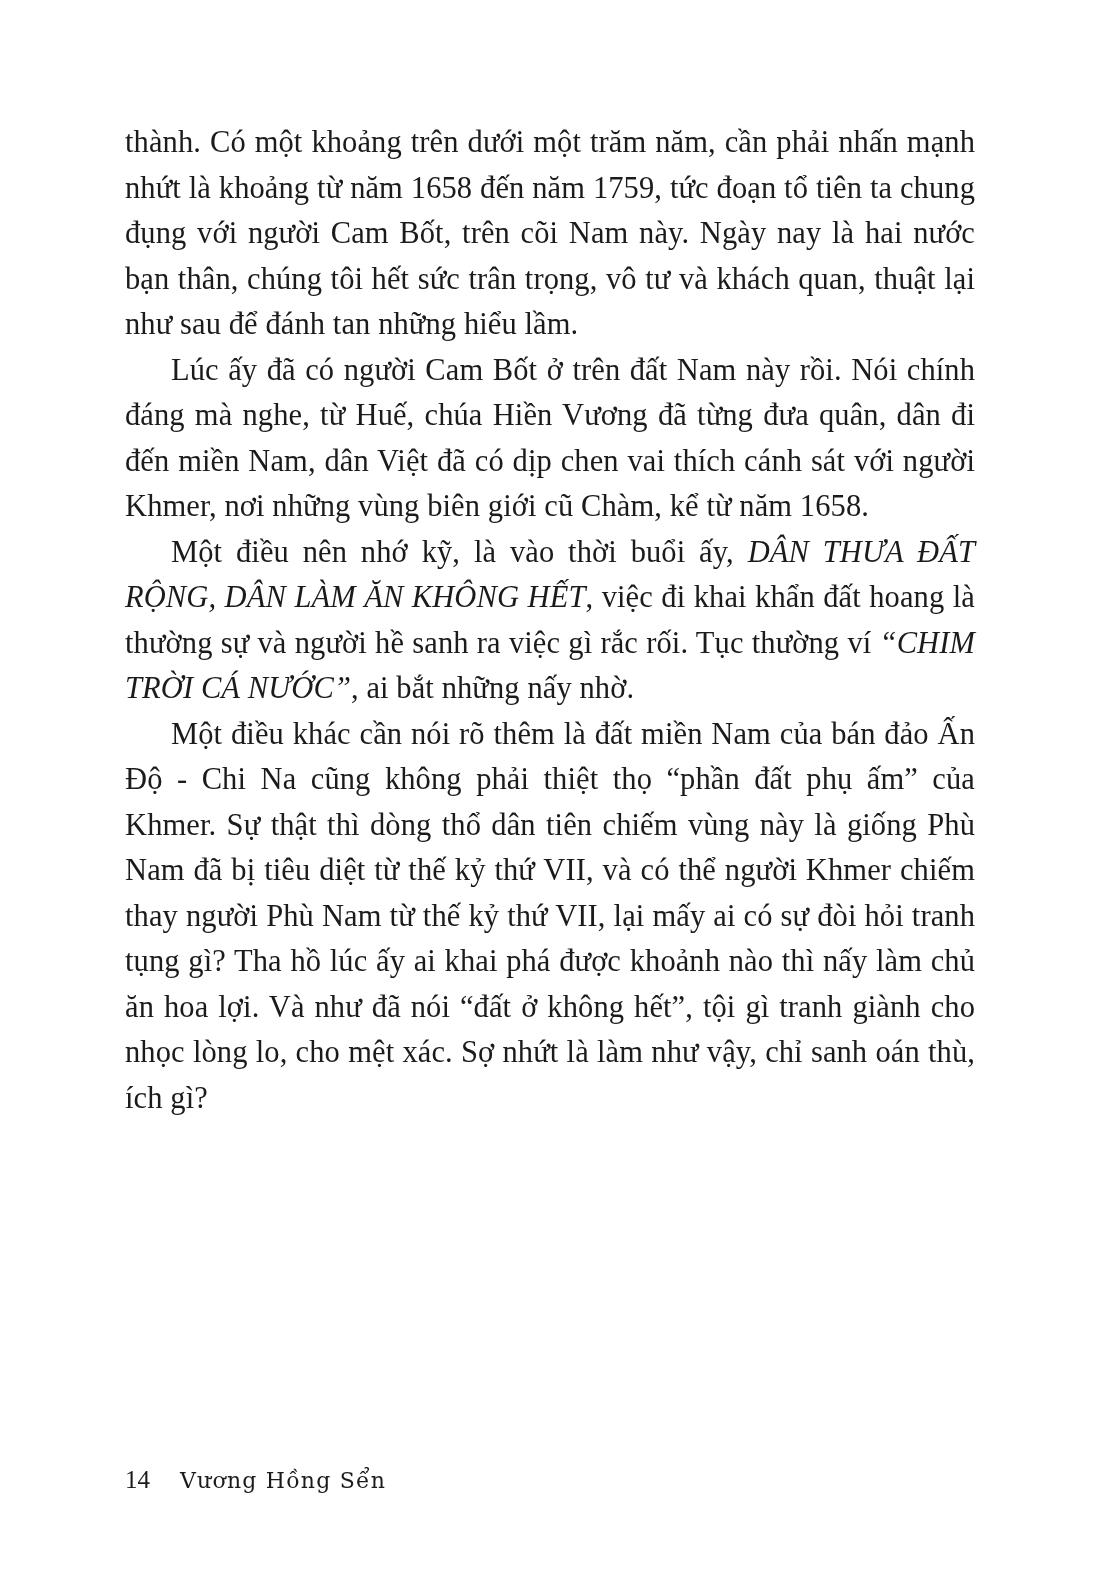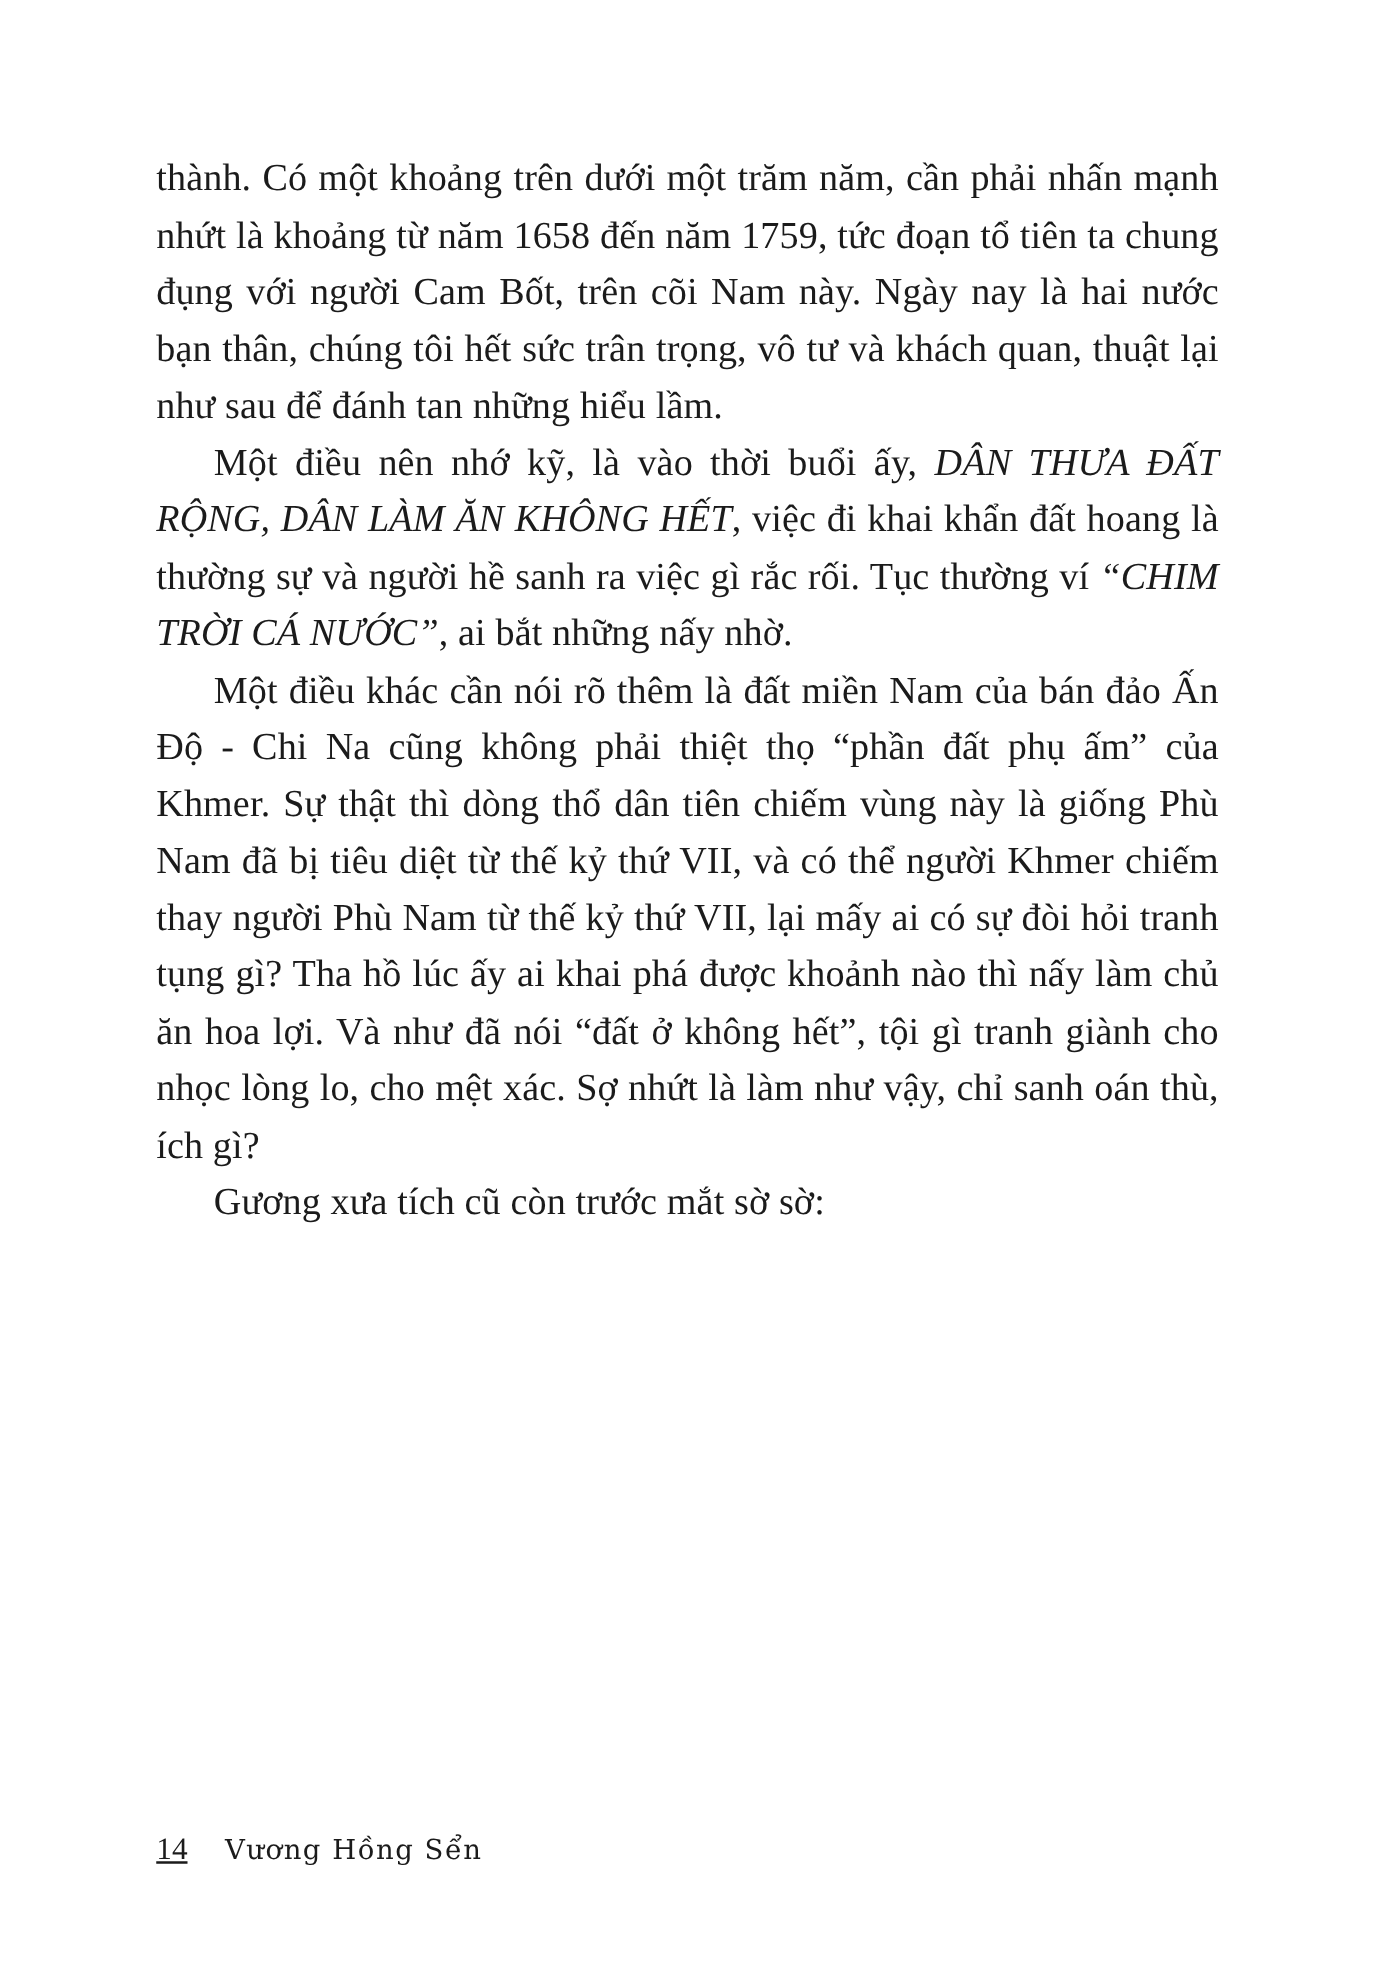--- a/index.html
+++ b/index.html
@@ -64,43 +64,42 @@
     font-size: 22px;
     color: #1b1b1b;
     letter-spacing: 0.6px;
   }
   .footer .pgnum {
     display: inline-block;
     margin-right: 30px;
     font-family: "Liberation Serif", serif;
     font-size: 25px;
     letter-spacing: 0;
-    text-decoration: underline;
   }
   .footer .author {
     font-weight: normal;
     letter-spacing: 1.2px;
   }
 </style>
 </head>
 <body>
 
 <div class="page">
 
   <div class="content">
 
     <p class="no-indent">thành. Có một khoảng trên dưới một trăm năm, cần phải nhấn mạnh nhứt là khoảng từ năm 1658 đến năm 1759, tức đoạn tổ tiên ta chung đụng với người Cam Bốt, trên cõi Nam này. Ngày nay là hai nước bạn thân, chúng tôi hết sức trân trọng, vô tư và khách quan, thuật lại như sau để đánh tan những hiểu lầm.</p>
 
 
+    <p class="indent">Lúc ấy đã có người Cam Bốt ở trên đất Nam này rồi. Nói chính đáng mà nghe, từ Huế, chúa Hiền Vương đã từng đưa quân, dân đi đến miền Nam, dân Việt đã có dịp chen vai thích cánh sát với người Khmer, nơi những vùng biên giới cũ Chàm, kể từ năm 1658.</p>
 
     <p class="indent"><span>Một điều nên nhớ kỹ, là vào thời buổi ấy, </span><span class="it">DÂN THƯA ĐẤT RỘNG, DÂN LÀM ĂN KHÔNG HẾT</span><span>, việc đi khai khẩn đất hoang là thường sự và người hề sanh ra việc gì rắc rối. Tục thường ví </span><span class="it">“CHIM TRỜI CÁ NƯỚC”</span><span>, ai bắt những nấy nhờ.</span></p>
 
     <p class="indent">Một điều khác cần nói rõ thêm là đất miền Nam của bán đảo Ấn Độ - Chi Na cũng không phải thiệt thọ “phần đất phụ ấm” của Khmer. Sự thật thì dòng thổ dân tiên chiếm vùng này là giống Phù Nam đã bị tiêu diệt từ thế kỷ thứ VII, và có thể người Khmer chiếm thay người Phù Nam từ thế kỷ thứ VII, lại mấy ai có sự đòi hỏi tranh tụng gì? Tha hồ lúc ấy ai khai phá được khoảnh nào thì nấy làm chủ ăn hoa lợi. Và như đã nói “đất ở không hết”, tội gì tranh giành cho nhọc lòng lo, cho mệt xác. Sợ nhứt là làm như vậy, chỉ sanh oán thù, ích gì?</p>
 
-    <p class="indent">Gương xưa tích cũ còn trước mắt sờ sờ:</p>
 
 
   </div>
 
   <div class="footer">
     <span class="pgnum">14</span><span class="author">Vương Hồng Sển</span>
   </div>
 
 </div>
 

